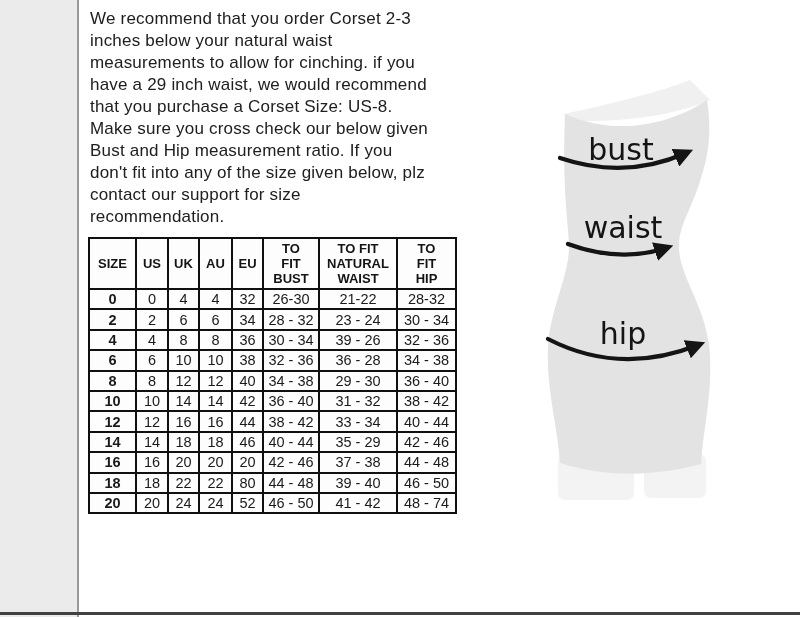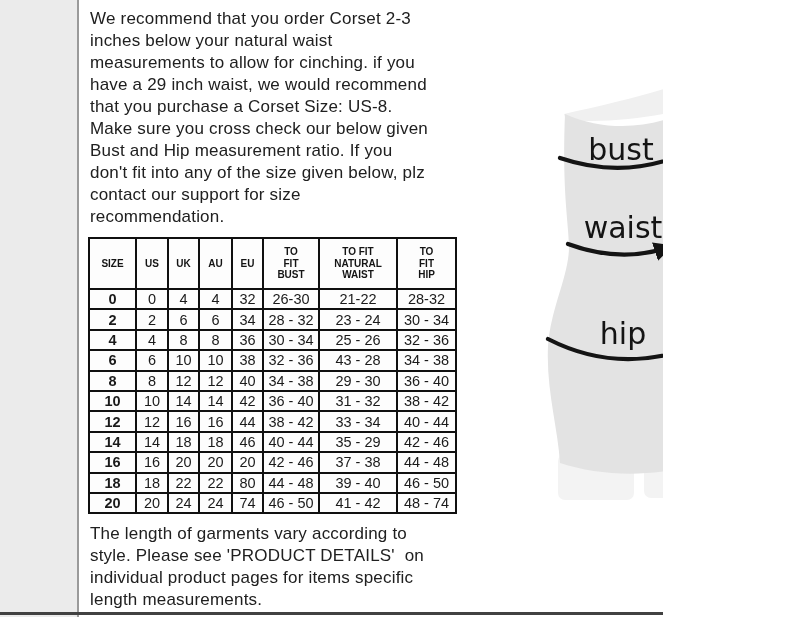--- a/index.html
+++ b/index.html
@@ -1,17 +1,17 @@
 <!DOCTYPE html>
 <html><head>
 <meta charset="utf-8">
 <style>
   html,body { margin:0; padding:0; background:#fff; }
   .page {
-    position:relative; width:663px; height:617px; overflow:hidden;
+    position:relative; width:800px; height:617px; overflow:hidden;
     background:#ffffff; font-family:"Liberation Sans", sans-serif; color:#1e1e1e;
   }
   .left-strip {
     position:absolute; left:0; top:0; bottom:0; width:77px;
     background:#ebebeb; border-right:2px solid #9a9a9a;
   }
   .bottom-rule {
     position:absolute; left:0; right:0; bottom:2px; height:3px; background:#414141;
   }
   .para {
@@ -25,21 +25,21 @@
   table.size-chart {
     position:absolute; left:88px; top:237px;
     border-collapse:collapse; table-layout:fixed; width:367px;
     background:#fdfdfd;
   }
   table.size-chart th, table.size-chart td {
     border:2px solid #101010; text-align:center; vertical-align:middle;
     padding:0; overflow:hidden;
   }
   table.size-chart th {
-    height:49px; font-size:10px; font-weight:bold; line-height:1.18;
+    height:49px; font-size:13px; font-weight:bold; line-height:1.18;
     white-space:pre-line; color:#141414;
   }
   table.size-chart td {
     height:18.4px; font-size:14.5px; color:#1a1a1a;
   }
   table.size-chart td.size-col { font-weight:bold; }
 
   .figure-wrap { position:absolute; left:520px; top:60px; width:280px; height:480px; }
   .fig-label {
     font-family:"DejaVu Sans","Liberation Sans",sans-serif;
@@ -115,31 +115,31 @@
           <td>23 - 24</td>
           <td>30 - 34</td>
         </tr>
         <tr>
           <td class="size-col">4</td>
           <td>4</td>
           <td>8</td>
           <td>8</td>
           <td>36</td>
           <td>30 - 34</td>
-          <td>25 - 26</td>
+          <td>39 - 26</td>
           <td>32 - 36</td>
         </tr>
         <tr>
           <td class="size-col">6</td>
           <td>6</td>
           <td>10</td>
           <td>10</td>
           <td>38</td>
           <td>32 - 36</td>
-          <td>43 - 28</td>
+          <td>36 - 28</td>
           <td>34 - 38</td>
         </tr>
         <tr>
           <td class="size-col">8</td>
           <td>8</td>
           <td>12</td>
           <td>12</td>
           <td>40</td>
           <td>34 - 38</td>
           <td>29 - 30</td>
@@ -193,32 +193,28 @@
           <td>80</td>
           <td>44 - 48</td>
           <td>39 - 40</td>
           <td>46 - 50</td>
         </tr>
         <tr>
           <td class="size-col">20</td>
           <td>20</td>
           <td>24</td>
           <td>24</td>
-          <td>74</td>
+          <td>52</td>
           <td>46 - 50</td>
           <td>41 - 42</td>
           <td>48 - 74</td>
         </tr>
       </tbody>
   </table>
 
-  <div class="para note">The length of garments vary according to
-style. Please see 'PRODUCT DETAILS'  on
-individual product pages for items specific
-length measurements.</div>
 
   <div class="figure-wrap">
     <svg width="280" height="480" viewBox="0 0 280 480" xmlns="http://www.w3.org/2000/svg">
       <defs>
         <marker id="arrowhead" viewBox="0 0 10 10" refX="6" refY="5" markerWidth="4.6" markerHeight="4.6" orient="auto">
           <path d="M0,0 L10,5 L0,10 Z" fill="#141414"></path>
         </marker>
       </defs>
 
       <g>

